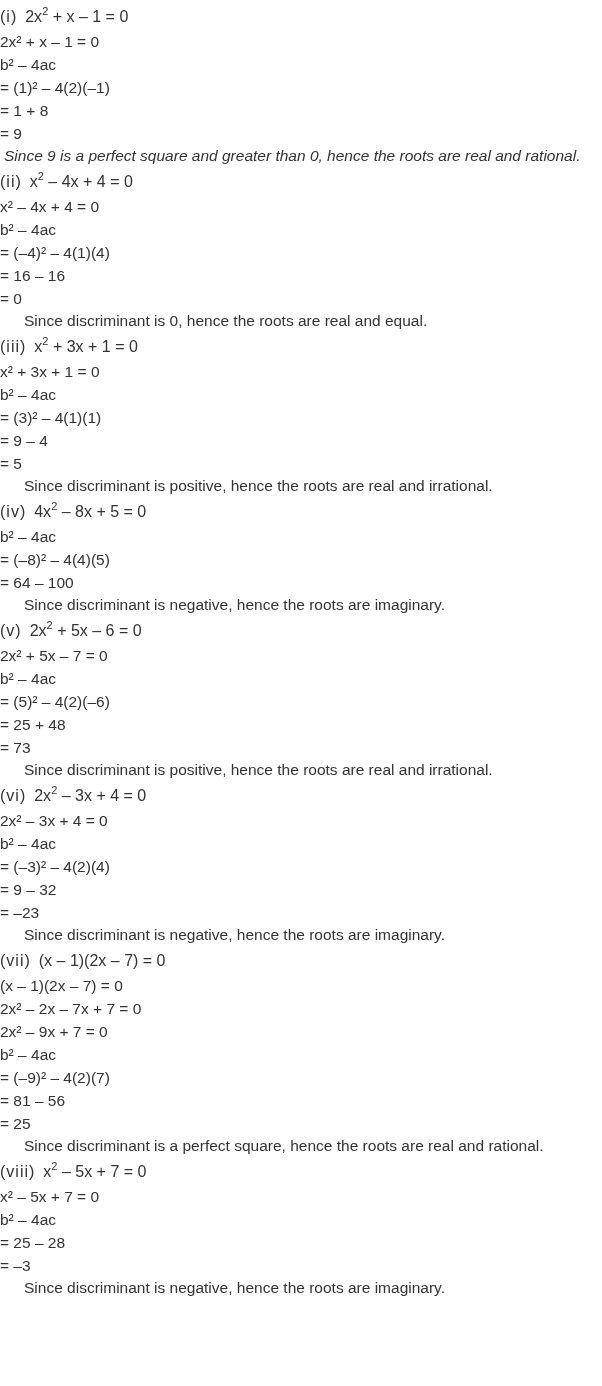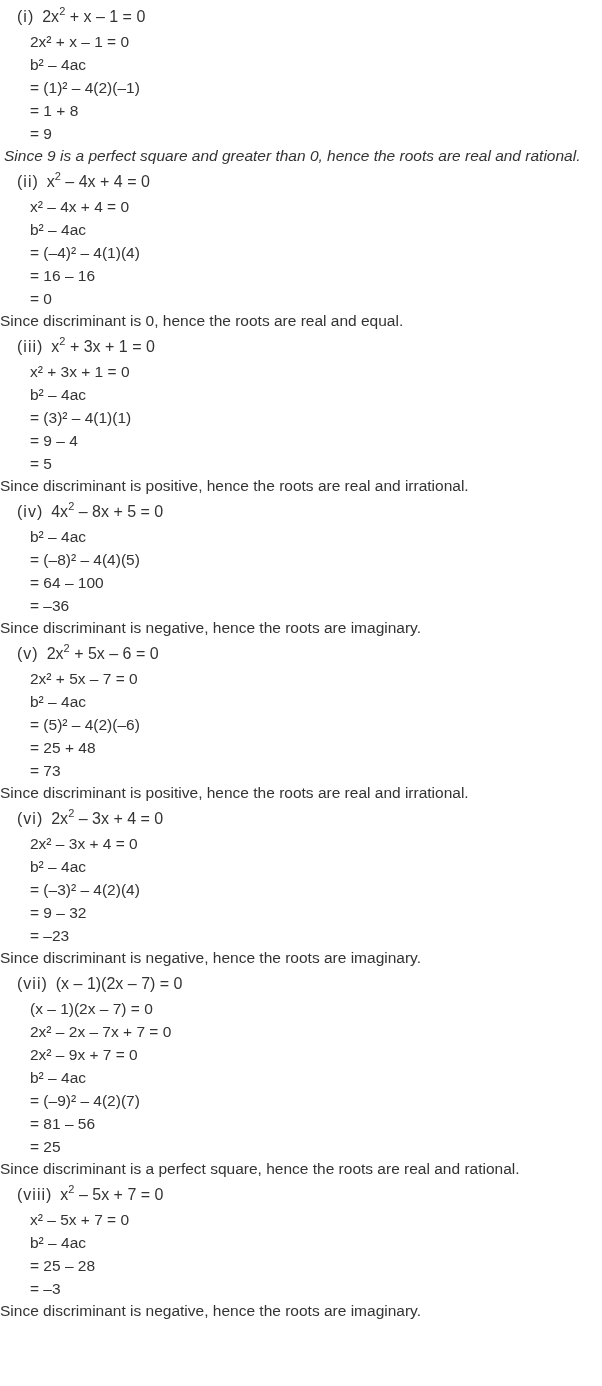--- a/index.html
+++ b/index.html
@@ -10,43 +10,43 @@
   body {
     width: 602px;
     font-family: "Liberation Sans", "DejaVu Sans", sans-serif;
     color: #333333;
     padding-top: 4px;
   }
   .section {
     margin-bottom: 3px;
   }
   .heading-line {
-    padding-left: 17px;
+    padding-left: 0;
     font-size: 16px;
     line-height: 26px;
     white-space: nowrap;
   }
   .part-label {
     display: inline-block;
     margin-right: 8px;
     letter-spacing: 1px;
   }
   .heading-eq sup {
     font-size: 11px;
     line-height: 0;
     position: relative;
     top: -1px;
   }
   .step {
-    margin-left: 30px;
     font-size: 15.5px;
     line-height: 23px;
     white-space: nowrap;
   }
   .conclusion {
+    margin-left: 24px;
     font-size: 15.5px;
     line-height: 21px;
   }
   .section--first .conclusion {
     margin-left: 4px;
     font-style: italic;
   }
 </style>
 </head>
 <body>
@@ -88,21 +88,20 @@
       <div class="conclusion">Since discriminant is positive, hence the roots are real and irrational.</div>
     </div>
 
   <div class="section">
     <div class="heading-line">
       <span class="part-label">(iv)</span><span class="heading-eq">4x<sup>2</sup> – 8x + 5 = 0</span>
     </div>
       <div class="step">b² – 4ac</div>
       <div class="step">= (–8)² – 4(4)(5)</div>
       <div class="step">= 64 – 100</div>
-      <div class="step">= –36</div>
       <div class="conclusion">Since discriminant is negative, hence the roots are imaginary.</div>
     </div>
 
   <div class="section">
     <div class="heading-line">
       <span class="part-label">(v)</span><span class="heading-eq">2x<sup>2</sup> + 5x – 6 = 0</span>
     </div>
   <div class="step">2x² + 5x – 7 = 0</div>
       <div class="step">b² – 4ac</div>
       <div class="step">= (5)² – 4(2)(–6)</div>

